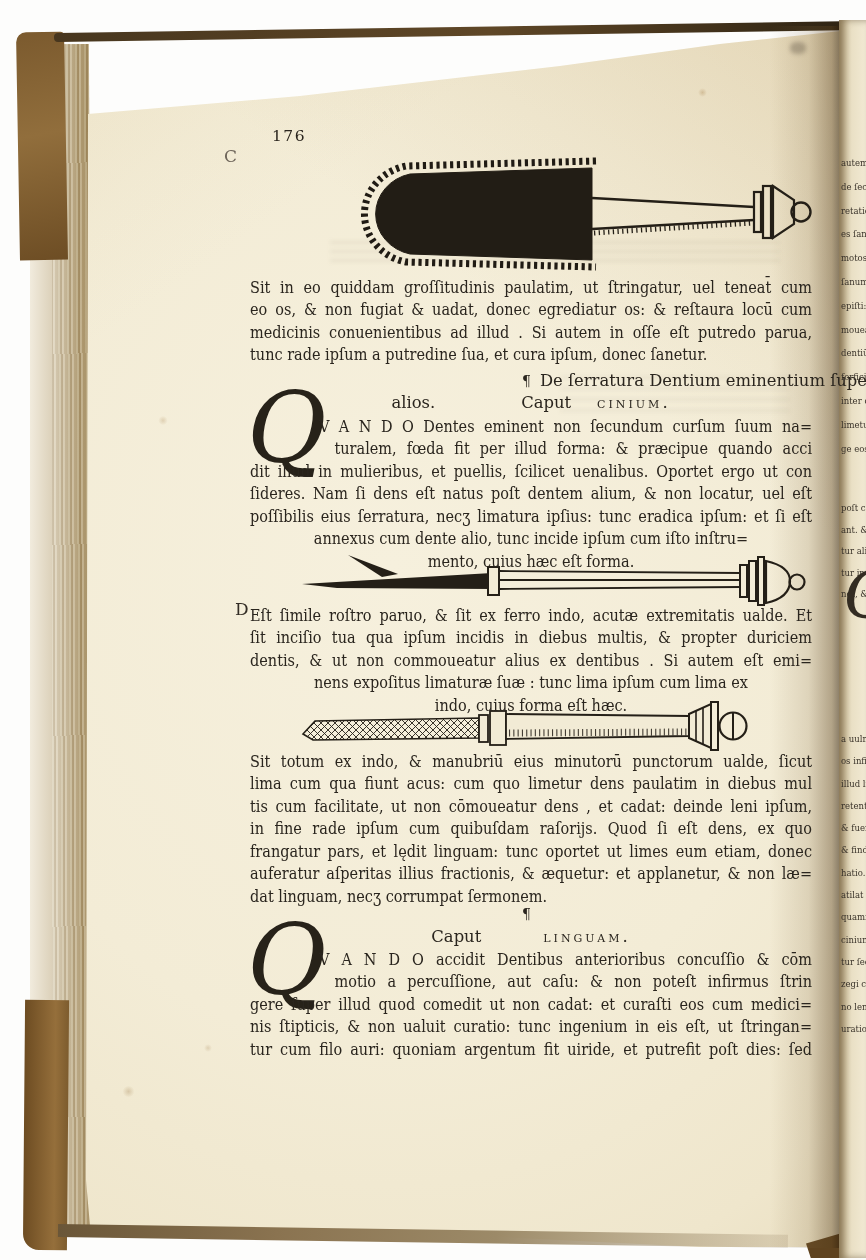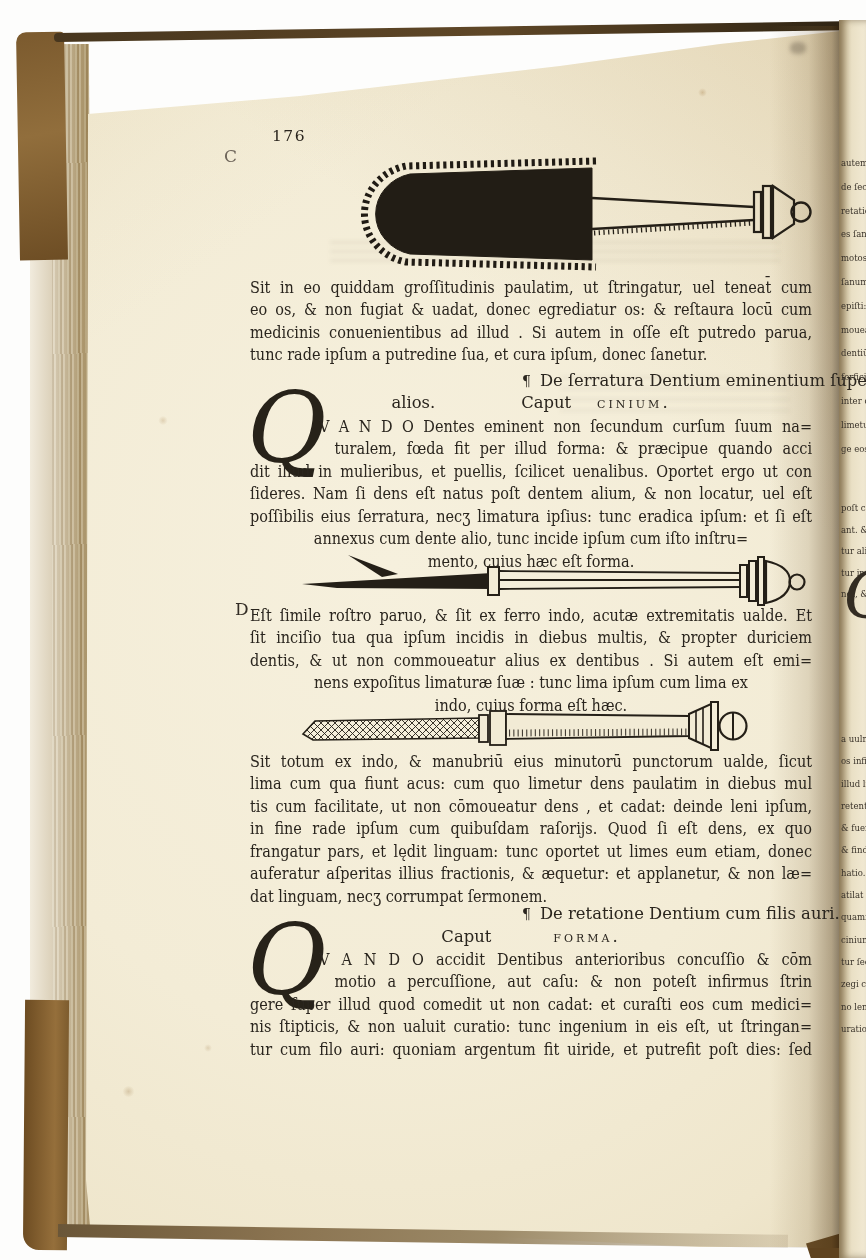--- a/index.html
+++ b/index.html
@@ -197,24 +197,24 @@
   <div class="ink para filep">
       <div class="ln">Sit totum ex indo, &amp; manubriū eius minutorū punctorum ualde, ſicut</div>
       <div class="ln">lima cum qua fiunt acus: cum quo limetur dens paulatim in diebus mul</div>
       <div class="ln">tis cum facilitate, ut non cōmoueatur dens , et cadat: deinde leni ipſum,</div>
       <div class="ln">in fine rade ipſum cum quibuſdam raſorijs.    Quod ſi eſt dens, ex quo</div>
       <div class="ln">frangatur pars, et lędit linguam: tunc oportet ut limes eum etiam, donec</div>
       <div class="ln">auferatur aſperitas illius fractionis, &amp; æquetur: et applanetur, &amp; non læ=</div>
       <div class="ln">dat linguam, necʒ corrumpat ſermonem.</div>
     </div>
 
-  <div class="ink heading h33-1"><span class="pil">¶</span><span>De retatione Dentium cum filis auri.</span></div>
+  <div class="ink heading h33-1"><span class="pil">¶</span></div>
   <div class="ink caput-row h33-2">
     <span class="g1">Caput</span>
-    <span class="sc">forma.</span>
+    <span class="sc">linguam.</span>
   </div>
   <div class="dropcap q33">Q</div>
   <div class="ink para c33">
       <div class="ln">V A N D O  accidit Dentibus anterioribus concuſſio &amp; cōm</div>
       <div class="ln">motio a percuſſione, aut caſu: &amp; non poteſt infirmus ſtrin</div>
       <div class="ln">gere ſuper illud quod comedit ut non cadat: et curaſti eos cum medici=</div>
       <div class="ln">nis ſtipticis, &amp; non ualuit curatio: tunc ingenium in eis eſt, ut ſtringan=</div>
       <div class="ln">tur cum filo auri: quoniam argentum fit uiride, et putrefit poſt dies: ſed</div>
     </div>
 

